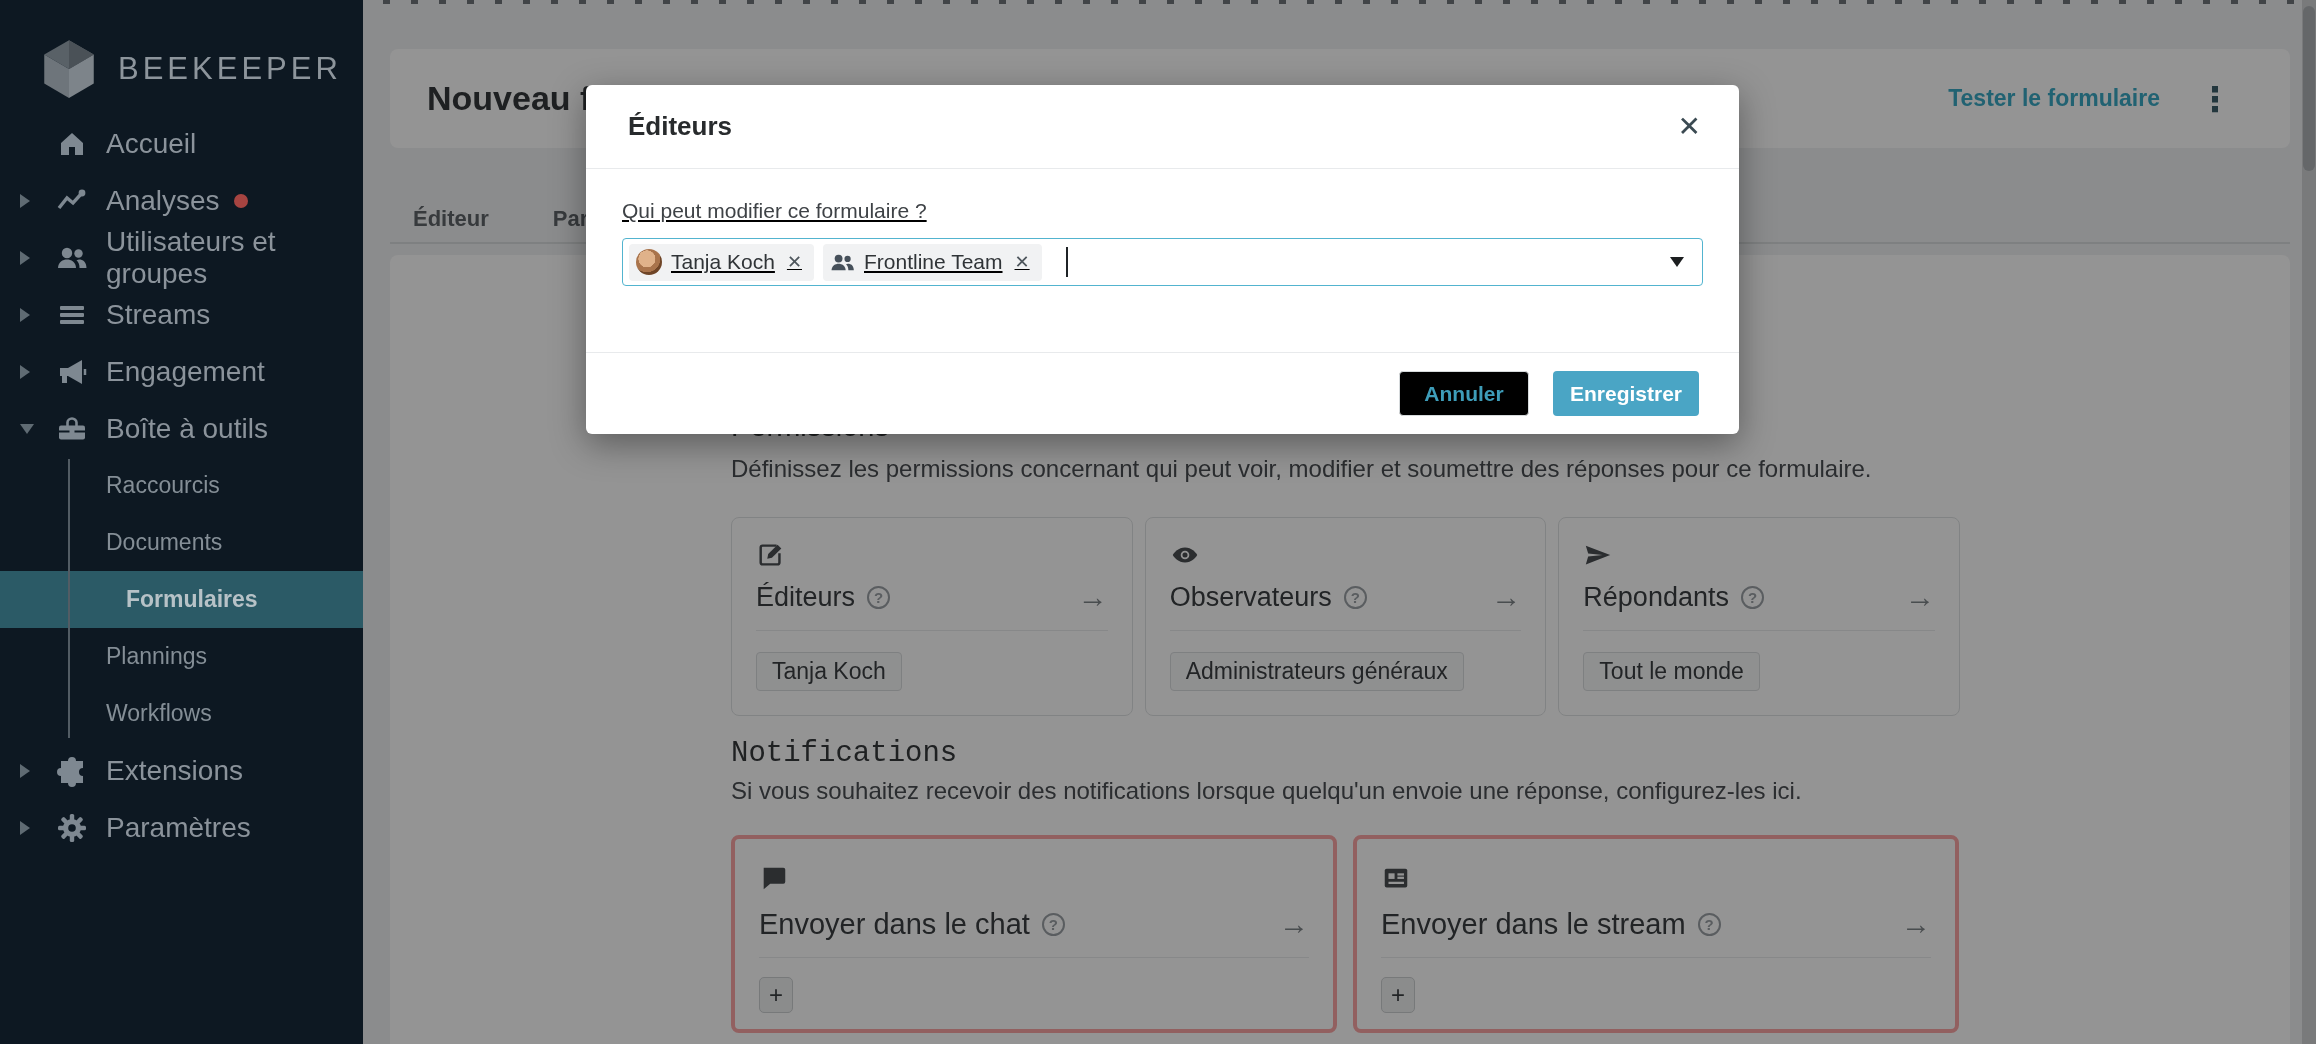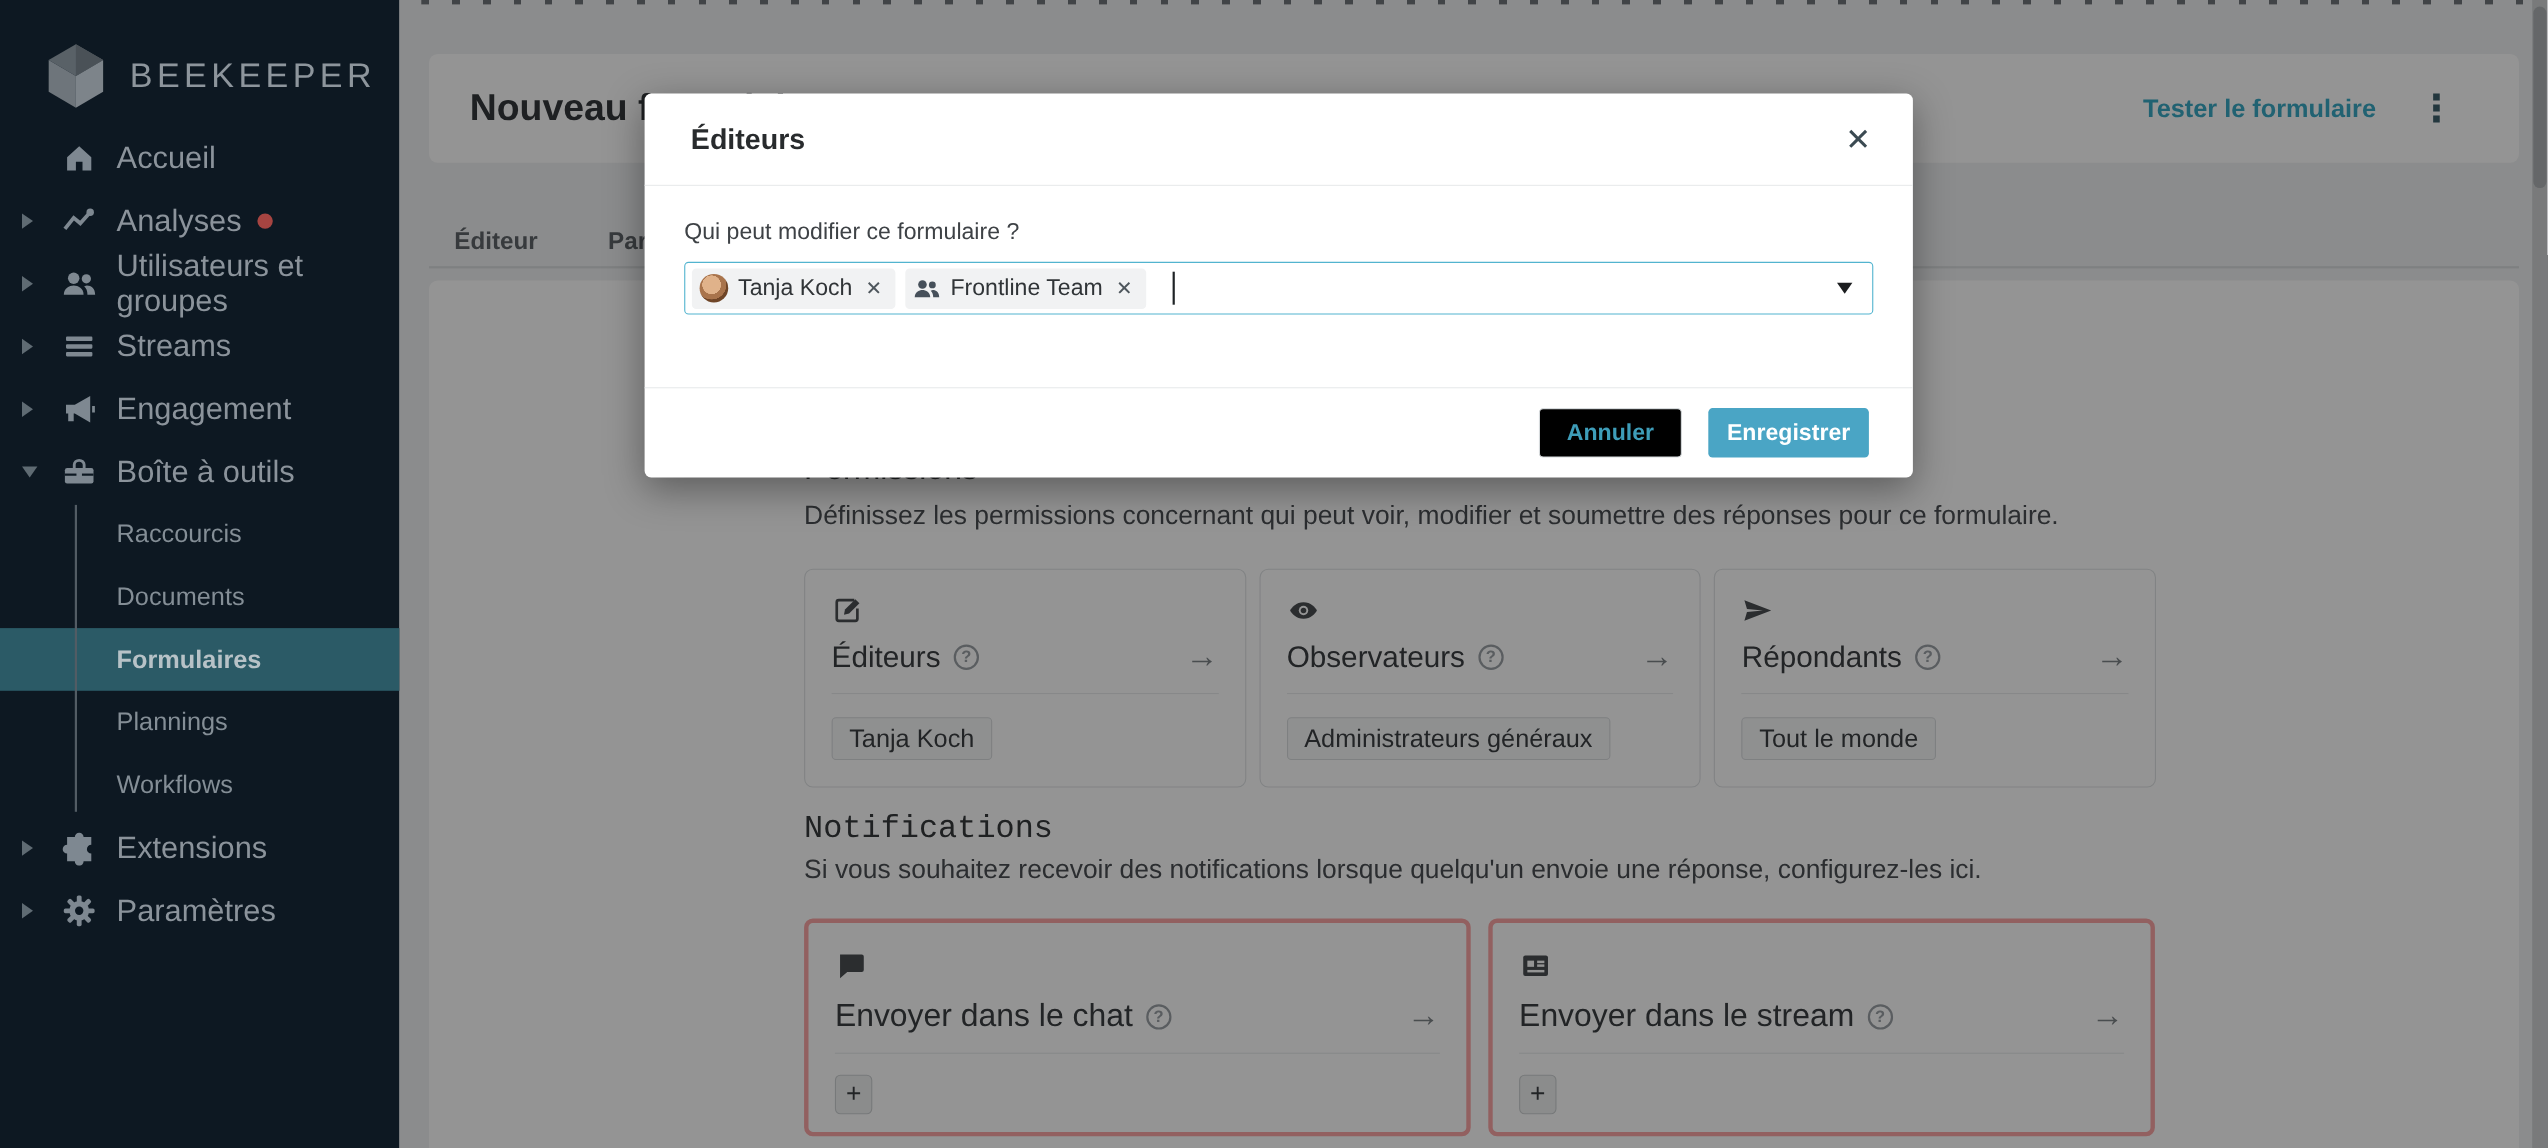--- a/index.html
+++ b/index.html
@@ -19,21 +19,21 @@
   .caret.right { border-left:10px solid #5f6b73; border-top:7px solid transparent; border-bottom:7px solid transparent; }
   .caret.down  { border-top:10px solid #5f6b73; border-left:7px solid transparent; border-right:7px solid transparent; }
   .nav-icon { position:absolute; left:56px; width:32px; height:32px; display:flex; align-items:center; justify-content:center; }
   .nav-icon svg { width:32px; height:32px; }
   .nav-label { margin-left:106px; color:#8b939b; font-size:28px; }
   .badge-dot { width:14px; height:14px; border-radius:50%; background:#a64441; margin-left:14px; }
   .sub-list { position:relative; }
   .sub-line { position:absolute; left:68px; top:2px; bottom:4px; width:2px; background:#525c64; }
   .sub-item { height:57px; display:flex; align-items:center; cursor:pointer; }
   .sub-item span { margin-left:106px; color:#848e96; font-size:23px; }
-  .sub-item.active { background:#2b5a66; }
+  .sub-item.active { background:#2b5a66;padding-left:20px; }
   .sub-item.active span { color:#b7c2c7; font-weight:700; }
 
   
   .content { position:absolute; left:363px; top:0; right:0; bottom:0; background:#f0f1f3; }
   .dots-strip { position:absolute; left:20px; top:0; right:20px; height:4px;
     background:repeating-linear-gradient(90deg,#70757a 0 7px,transparent 7px 28px); }
   .scrollbar-track { position:absolute; right:0; top:0; width:14px; height:1044px; background:#d0d3d5; }
   .scrollbar-thumb { position:absolute; right:1px; top:6px; width:12px; height:165px; background:#aeb2b5; border-radius:6px; }
 
   .page-header { position:absolute; left:27px; top:49px; width:1900px; height:99px;
@@ -86,21 +86,21 @@
 
   
   .modal { position:absolute; left:586px; top:85px; width:1153px; height:349px;
     background:#ffffff; border-radius:6px; z-index:100;
     box-shadow:0 10px 35px rgba(0,0,0,0.38); }
   .modal-header { position:relative; height:84px; border-bottom:1px solid #e8eaec;
     display:flex; align-items:center; padding-left:42px; }
   .modal-title { font-size:26px; font-weight:700; color:#282b2d; }
   .modal-close { position:absolute; right:38px; top:50%; transform:translateY(-50%);
     font-size:28px; color:#3b4a52; cursor:pointer; line-height:1; }
-  .modal-body { padding:30px 36px 12px 36px; }
+  .modal-body { padding:30px 36px 12px 36px;text-decoration:underline; }
   .modal-question { font-size:21px; color:#3e4246; }
   .select-input { margin-top:15px; height:48px; border:1.5px solid #52b4cf; border-radius:4px;
     display:flex; align-items:center; padding:0 18px 0 6px; background:#fff; cursor:text; }
   .chip { height:37px; display:inline-flex; align-items:center; background:#f1f2f3;
     border-radius:4px; padding:0 12px 0 7px; margin-right:9px; }
   .chip-avatar { width:26px; height:26px; border-radius:50%; margin-right:9px;
     background:radial-gradient(circle at 42% 38%, #e0b28a 0 38%, #a9744c 39% 60%, #6f4527 61% 100%); }
   .chip-group-icon { width:25px; height:25px; margin-right:9px; }
   .chip-label { font-size:21px; color:#303437; }
   .chip-x { margin-left:12px; font-size:18px; color:#4e565c; cursor:pointer; }

